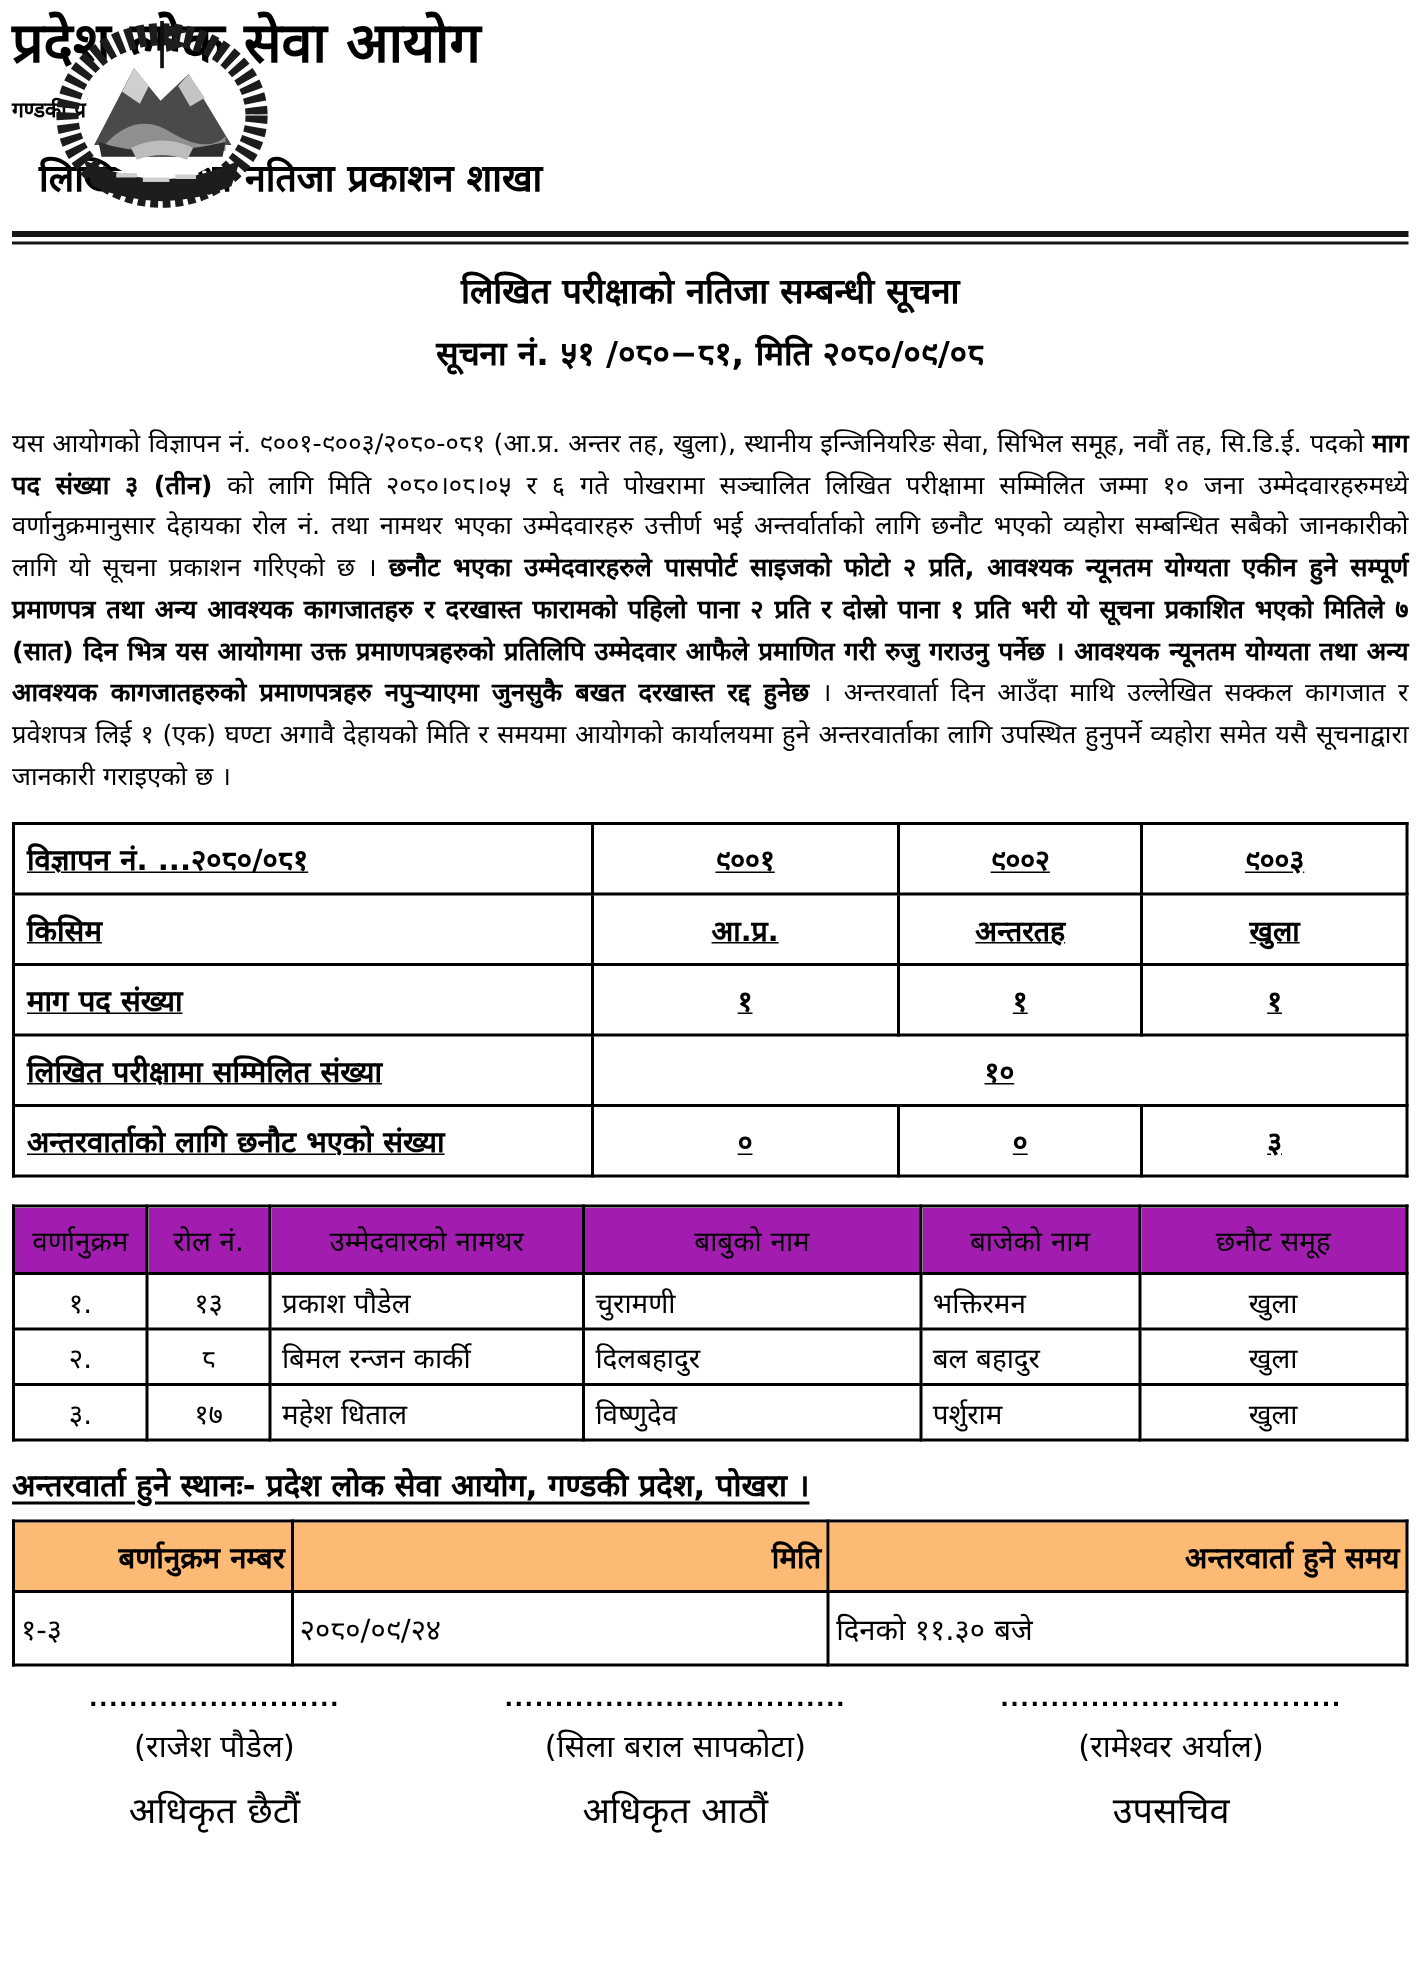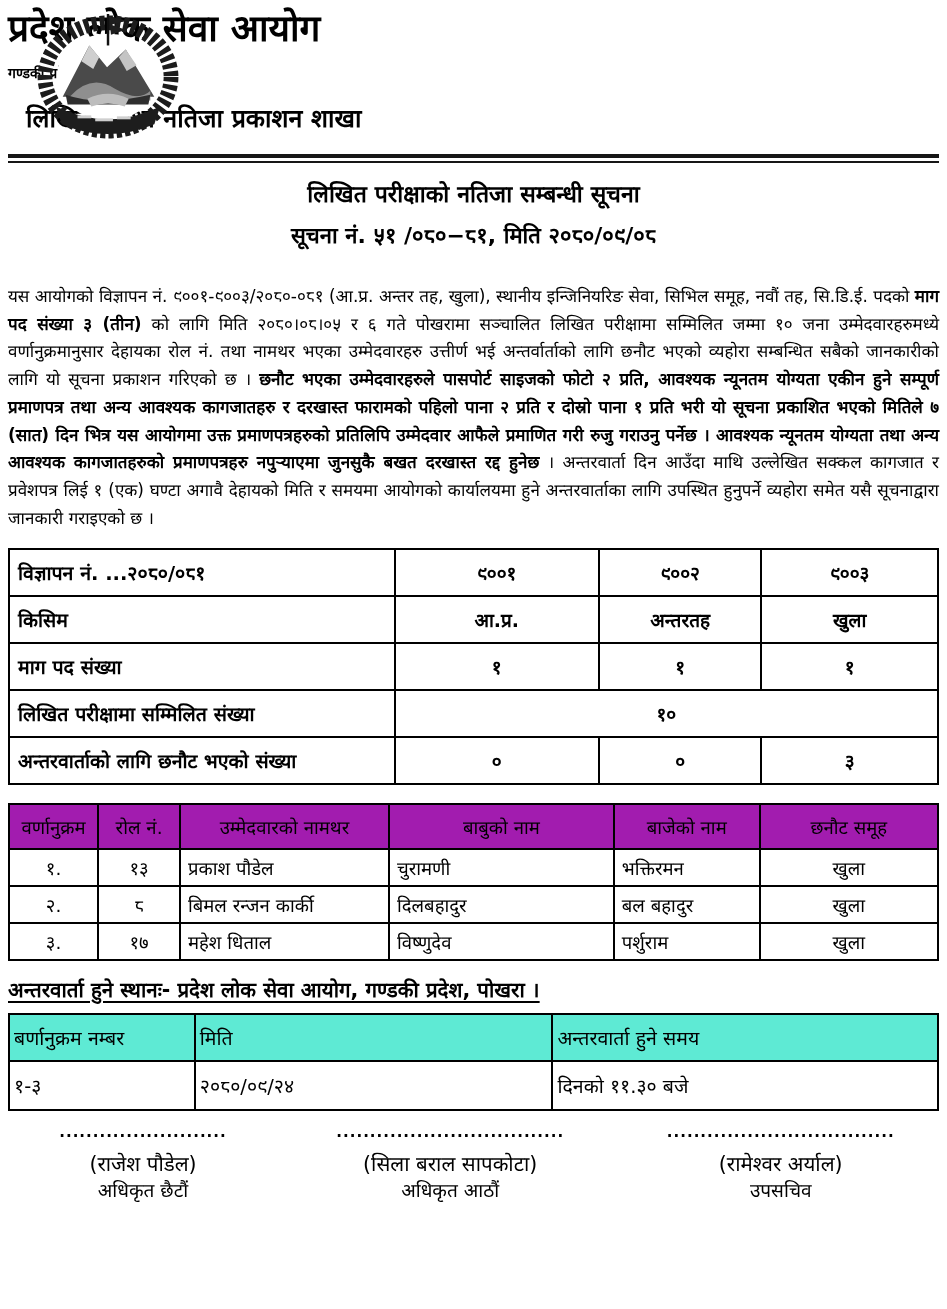--- a/index.html
+++ b/index.html
@@ -24,45 +24,45 @@
   .notice-title  { text-align:center; font-size:23px; font-weight:bold; margin:14px 0 6px; }
   .notice-number { text-align:center; font-size:22px; font-weight:bold; margin:10px 0 34px; }
 
   
   .body-para { font-size:17px; line-height:1.63; text-align:justify; margin:0 0 16px; }
 
   
   table { border-collapse:collapse; width:100%; table-layout:fixed; }
   th,td { border:2px solid #000; overflow:hidden; }
 
-  .summary-table { margin:0 0 18px; font-size:19px; }
+  .summary-table { margin:0 0 18px; font-size:19px;text-decoration:underline; }
   .summary-table th { text-align:left; padding:9px 8px; font-size:19.5px; }
   .summary-table td { text-align:center; padding:9px 4px; font-weight:bold; }
 
   .cand-table { margin:0 0 8px; font-size:18.5px; }
   .cand-table thead th { background:#a21caf; font-weight:normal; text-align:center; padding:9px 2px; }
   .cand-table td { padding:5px 4px; font-weight:normal; }
   .cand-table td.c { text-align:center; }
   .cand-table td.l { text-align:left; padding-left:7px; }
 
   .venue-line { font-size:20.5px; font-weight:bold; margin:14px 0 10px; }
   .venue-line span { text-decoration:underline; text-underline-offset:4px; }
   .schedule-intro { font-size:19px; margin:0 0 10px; }
 
   .sched-table { margin:0 0 12px; font-size:19.5px; }
-  .sched-table thead th { background:#5eead4; text-align:left; font-weight:normal; padding:9px 4px; }
+  .sched-table thead th { background:#fdba74; text-align:right; font-weight:bold; padding:9px 4px; }
   .sched-table td { text-align:left; padding:10px 4px; }
 
   
   .signatures { display:flex; margin-top:12px; }
   .sig { text-align:center; }
   .sig-1 { width:29%; } .sig-2 { width:37%; } .sig-3 { width:34%; }
   .sig .dots  { font-size:15px; font-weight:bold; letter-spacing:1px; white-space:nowrap; }
   .sig .name  { font-size:20.5px; margin-top:8px; }
-  .sig .title { font-size:19px; margin-top:0; }
+  .sig .title { font-size:24px; margin-top:12px; }
 </style>
 </head>
 <body>
 
 <div class="page">
 
   <div class="doc-header">
     <div class="logo-wrap">
       <svg viewBox="0 0 160 130" width="158" height="128" aria-hidden="true">
 

